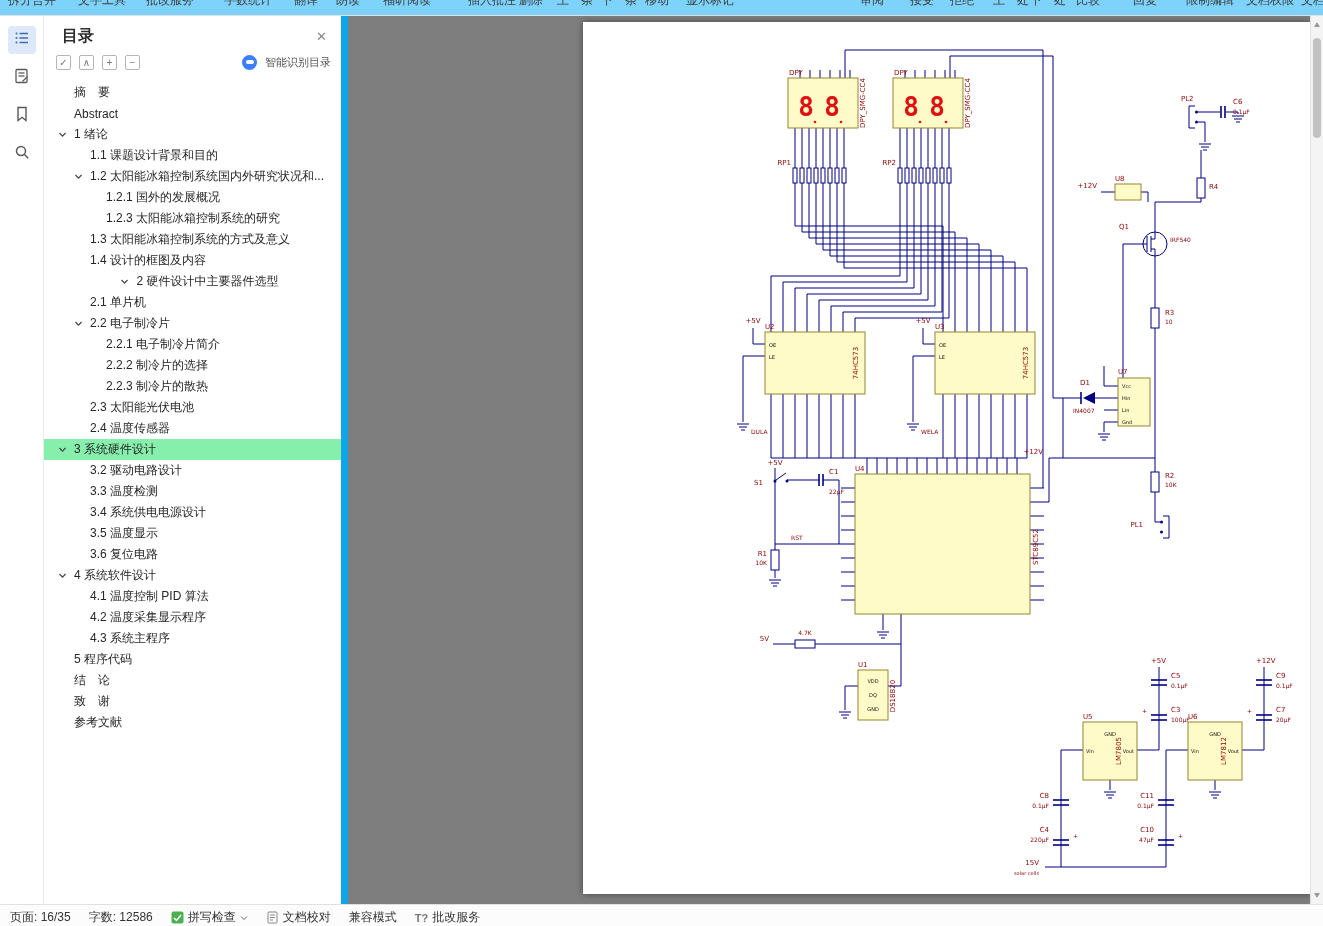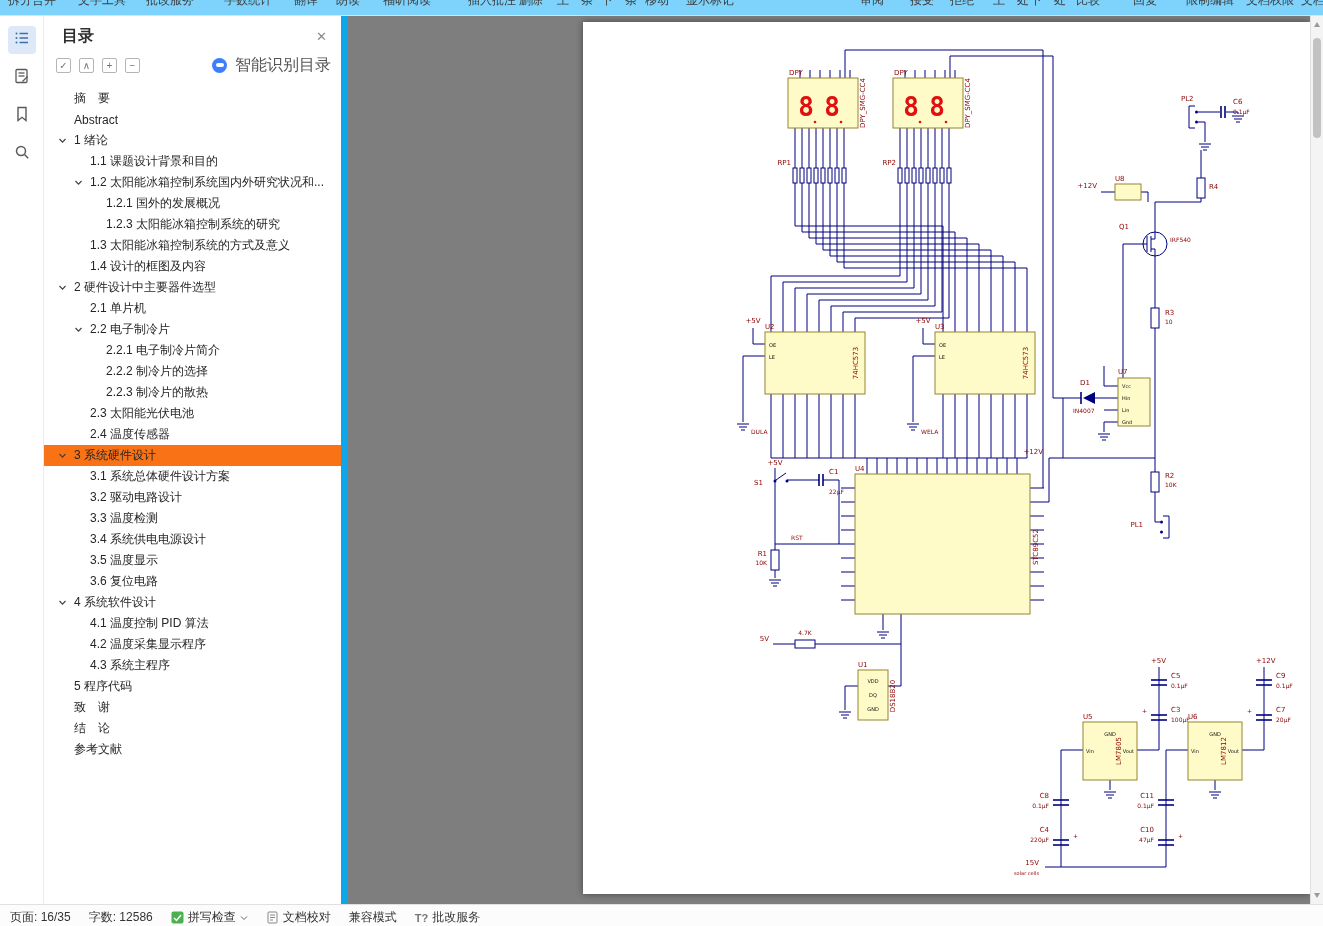--- a/index.html
+++ b/index.html
@@ -11,26 +11,26 @@
   .iconstrip{width:44px;border-right:1px solid #ececec;background:#fff;display:flex;flex-direction:column;align-items:center;padding-top:10px;gap:10px;flex:none}
   .iconbtn{width:28px;height:28px;border-radius:4px;display:flex;align-items:center;justify-content:center}
   .iconbtn.active{background:#dde9f8}
   .toc-panel{width:304px;background:#fff;border-right:7px solid #0ea5e9;display:flex;flex-direction:column;flex:none}
   .toc-header{display:flex;align-items:center;justify-content:space-between;padding:10px 14px 4px 18px}
   .toc-title{font-size:16px;font-weight:bold;color:#2e2e2e}
   .toc-close{color:#8a8a8a;font-size:13px}
   .toc-controls{display:flex;align-items:center;justify-content:space-between;padding:4px 8px 8px 12px}
   .ctrls{display:flex;gap:8px}
   .ctrl{width:15px;height:15px;border:1px solid #b5b5b5;border-radius:2px;font-size:10px;line-height:13px;text-align:center;color:#777;background:#fff}
-  .smart{display:flex;align-items:center;gap:8px;font-size:16px;color:#555;padding-right:2px}
+  .smart{display:flex;align-items:center;gap:8px;font-size:11px;color:#555;padding-right:2px}
   .ai{width:15px;height:15px;border-radius:50%;background:#3d7eff;display:inline-block;position:relative}
   .ai::after{content:"";position:absolute;left:3.5px;top:5px;width:8px;height:4px;border-radius:2px;background:#fff}
   .toc-list{flex:1;overflow:hidden;padding-top:4px}
   .toc-row{display:flex;align-items:center;height:21px;font-size:12px;color:#262626;white-space:nowrap}
-  .toc-row.selected{background:#f97316}
+  .toc-row.selected{background:#86efac}
   .toc-caret{width:16px;flex:none;display:flex;align-items:center}
   .toc-lbl{overflow:hidden;text-overflow:ellipsis}
   .doc-area{flex:1;position:relative;background:#7e7e7e;min-width:0}
   .page{position:absolute;left:235px;top:6px;width:727px;height:872px;background:#fff;box-shadow:0 0 7px rgba(0,0,0,.45)}
   .page svg{display:block;width:100%;height:100%}
   .page-widget{position:absolute;left:332px;top:12px;width:16px;height:16px;background:#fff;border:1px solid #cfcfcf;border-radius:3px;box-shadow:0 1px 2px rgba(0,0,0,.3)}
   .vscroll{position:absolute;right:0;top:0;bottom:0;width:13px;background:#f4f4f4;border-left:1px solid #e0e0e0}
   .vthumb{position:absolute;left:2px;right:2px;top:22px;height:100px;background:#c2c2c2;border-radius:4px}
   .varrow{position:absolute;left:3px;width:0;height:0;border-left:3.5px solid transparent;border-right:3.5px solid transparent}
   .varrow.up{top:6px;border-bottom:5px solid #9a9a9a}
@@ -179,21 +179,21 @@
             <span class="toc-lbl">1.2.3 太阳能冰箱控制系统的研究</span>
           </div>
           <div class="toc-row" style="padding-left: 30px;">
             <span class="toc-caret"></span>
             <span class="toc-lbl">1.3 太阳能冰箱控制系统的方式及意义</span>
           </div>
           <div class="toc-row" style="padding-left: 30px; align-items: center;">
             <span class="toc-caret"></span>
             <span class="toc-lbl">1.4 设计的框图及内容</span>
           </div>
-          <div class="toc-row" style="padding-left: 14px;">
+          <div class="toc-row" style="padding-left: 14px; justify-content: center;">
             <span class="toc-caret">
               <svg width="9" height="9" viewBox="0 0 9 9">
                 <polyline points="1.5,3 4.5,6.2 7.5,3" fill="none" stroke="#444" stroke-width="1.2"></polyline>
               </svg>
             </span>
             <span class="toc-lbl">2 硬件设计中主要器件选型</span>
           </div>
           <div class="toc-row" style="padding-left: 30px;">
             <span class="toc-caret"></span>
             <span class="toc-lbl">2.1 单片机</span>
@@ -229,24 +229,20 @@
           <div class="toc-row selected" style="padding-left: 14px;">
             <span class="toc-caret">
               <svg width="9" height="9" viewBox="0 0 9 9">
                 <polyline points="1.5,3 4.5,6.2 7.5,3" fill="none" stroke="#444" stroke-width="1.2"></polyline>
               </svg>
             </span>
             <span class="toc-lbl">3 系统硬件设计</span>
           </div>
           <div class="toc-row" style="padding-left: 30px;">
             <span class="toc-caret"></span>
-            <span class="toc-lbl">3.1 系统总体硬件设计方案</span>
-          </div>
-          <div class="toc-row" style="padding-left: 30px;">
-            <span class="toc-caret"></span>
             <span class="toc-lbl">3.2 驱动电路设计</span>
           </div>
           <div class="toc-row" style="padding-left: 30px;">
             <span class="toc-caret"></span>
             <span class="toc-lbl">3.3 温度检测</span>
           </div>
           <div class="toc-row" style="padding-left: 30px;">
             <span class="toc-caret"></span>
             <span class="toc-lbl">3.4 系统供电电源设计</span>
           </div>
@@ -277,25 +273,25 @@
           <div class="toc-row" style="padding-left: 30px;">
             <span class="toc-caret"></span>
             <span class="toc-lbl">4.3 系统主程序</span>
           </div>
           <div class="toc-row" style="padding-left: 14px;">
             <span class="toc-caret"></span>
             <span class="toc-lbl">5 程序代码</span>
           </div>
           <div class="toc-row" style="padding-left: 14px;">
             <span class="toc-caret"></span>
+            <span class="toc-lbl">结　论</span>
+          </div>
+          <div class="toc-row" style="padding-left: 14px;">
+            <span class="toc-caret"></span>
             <span class="toc-lbl">致　谢</span>
-          </div>
-          <div class="toc-row" style="padding-left: 14px;">
-            <span class="toc-caret"></span>
-            <span class="toc-lbl">结　论</span>
           </div>
           <div class="toc-row" style="padding-left: 14px;">
             <span class="toc-caret"></span>
             <span class="toc-lbl">参考文献</span>
           </div>
         </div>
     </div>
 
     <div class="doc-area">
       <div class="page-widget"></div>

